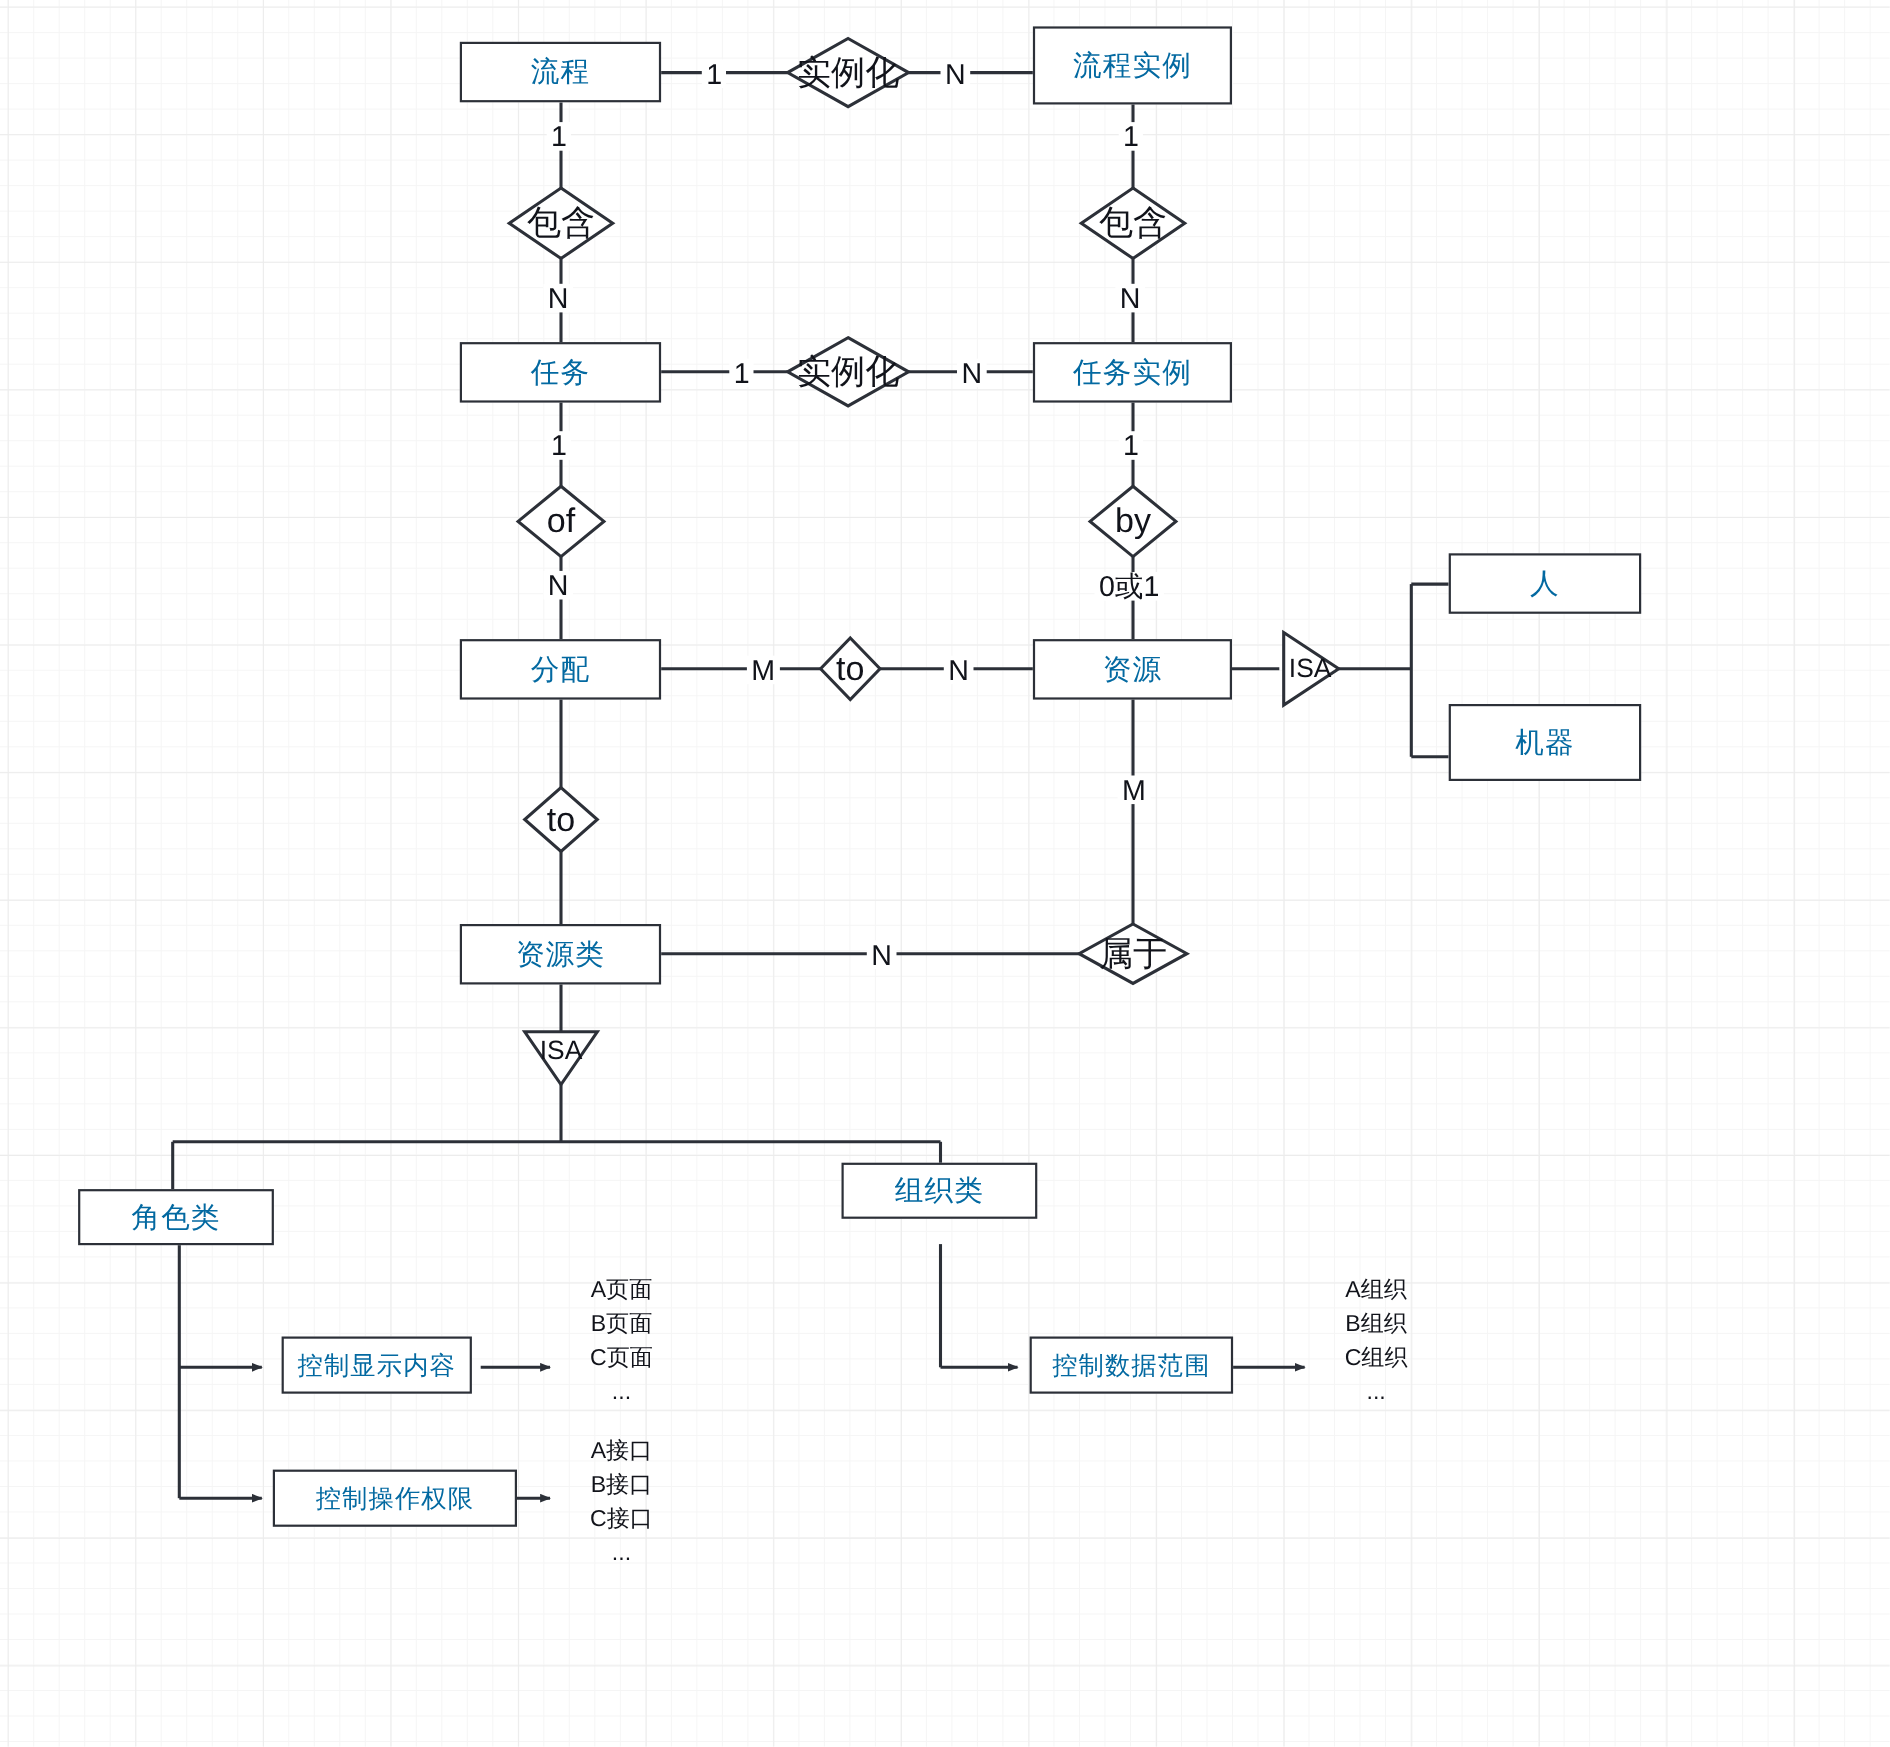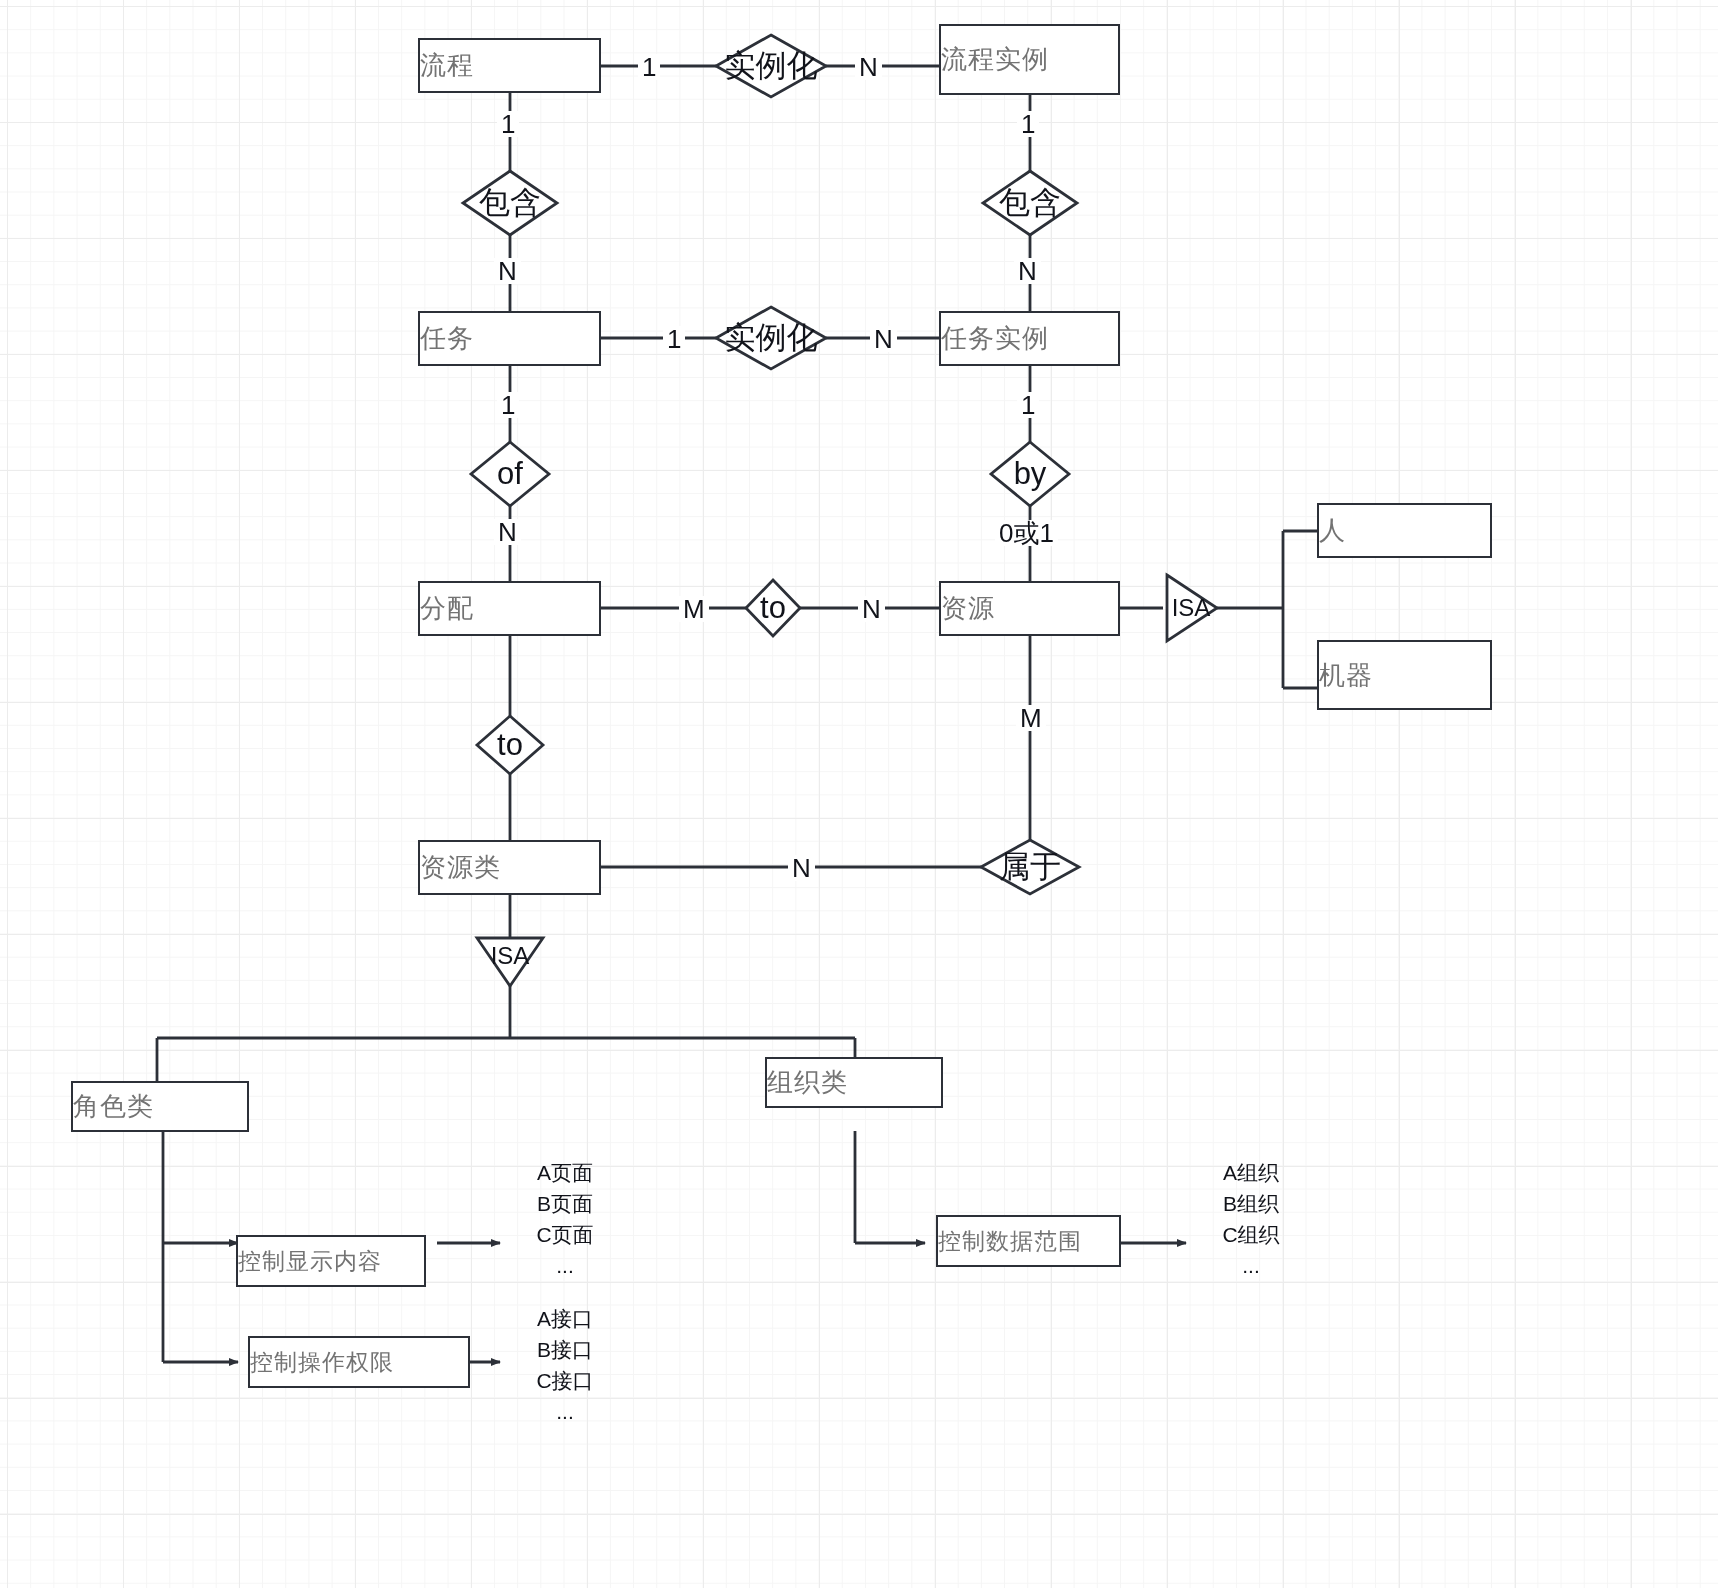--- a/index.html
+++ b/index.html
@@ -26,23 +26,24 @@
     position: absolute;
     left: 0; top: 0;
     width: 1718px;
     height: 1588px;
   }
   .node {
     position: absolute;
     box-sizing: border-box;
     border: 2.5px solid #2c3038;
     background: #ffffff;
-    color: #737373;
+    color: #0369a1;
     display: flex;
     align-items: center;
+    justify-content: center;
     font-size: 26px;
     letter-spacing: 1px;
     z-index: 3;
   }
   .node.small {
     font-size: 23px;
     border-width: 2.5px;
   }
   .lbl {
     position: absolute;
@@ -204,21 +205,21 @@
   </div>
 
   <div class="node" style="left:71px; top:1081px; width:178px; height:51px;">
     <span>角色类</span>
   </div>
 
   <div class="node" style="left:765px; top:1057px; width:178px; height:51px;">
     <span>组织类</span>
   </div>
 
-  <div class="node small" style="left:236px; top:1215px; width:190px; height:52px;margin-top:20px;">
+  <div class="node small" style="left:256px; top:1215px; width:173px; height:52px;">
     <span>控制显示内容</span>
   </div>
 
   <div class="node small" style="left:248px; top:1336px; width:222px; height:52px;">
     <span>控制操作权限</span>
   </div>
 
   <div class="node small" style="left:936px; top:1215px; width:185px; height:52px;">
     <span>控制数据范围</span>
   </div>

